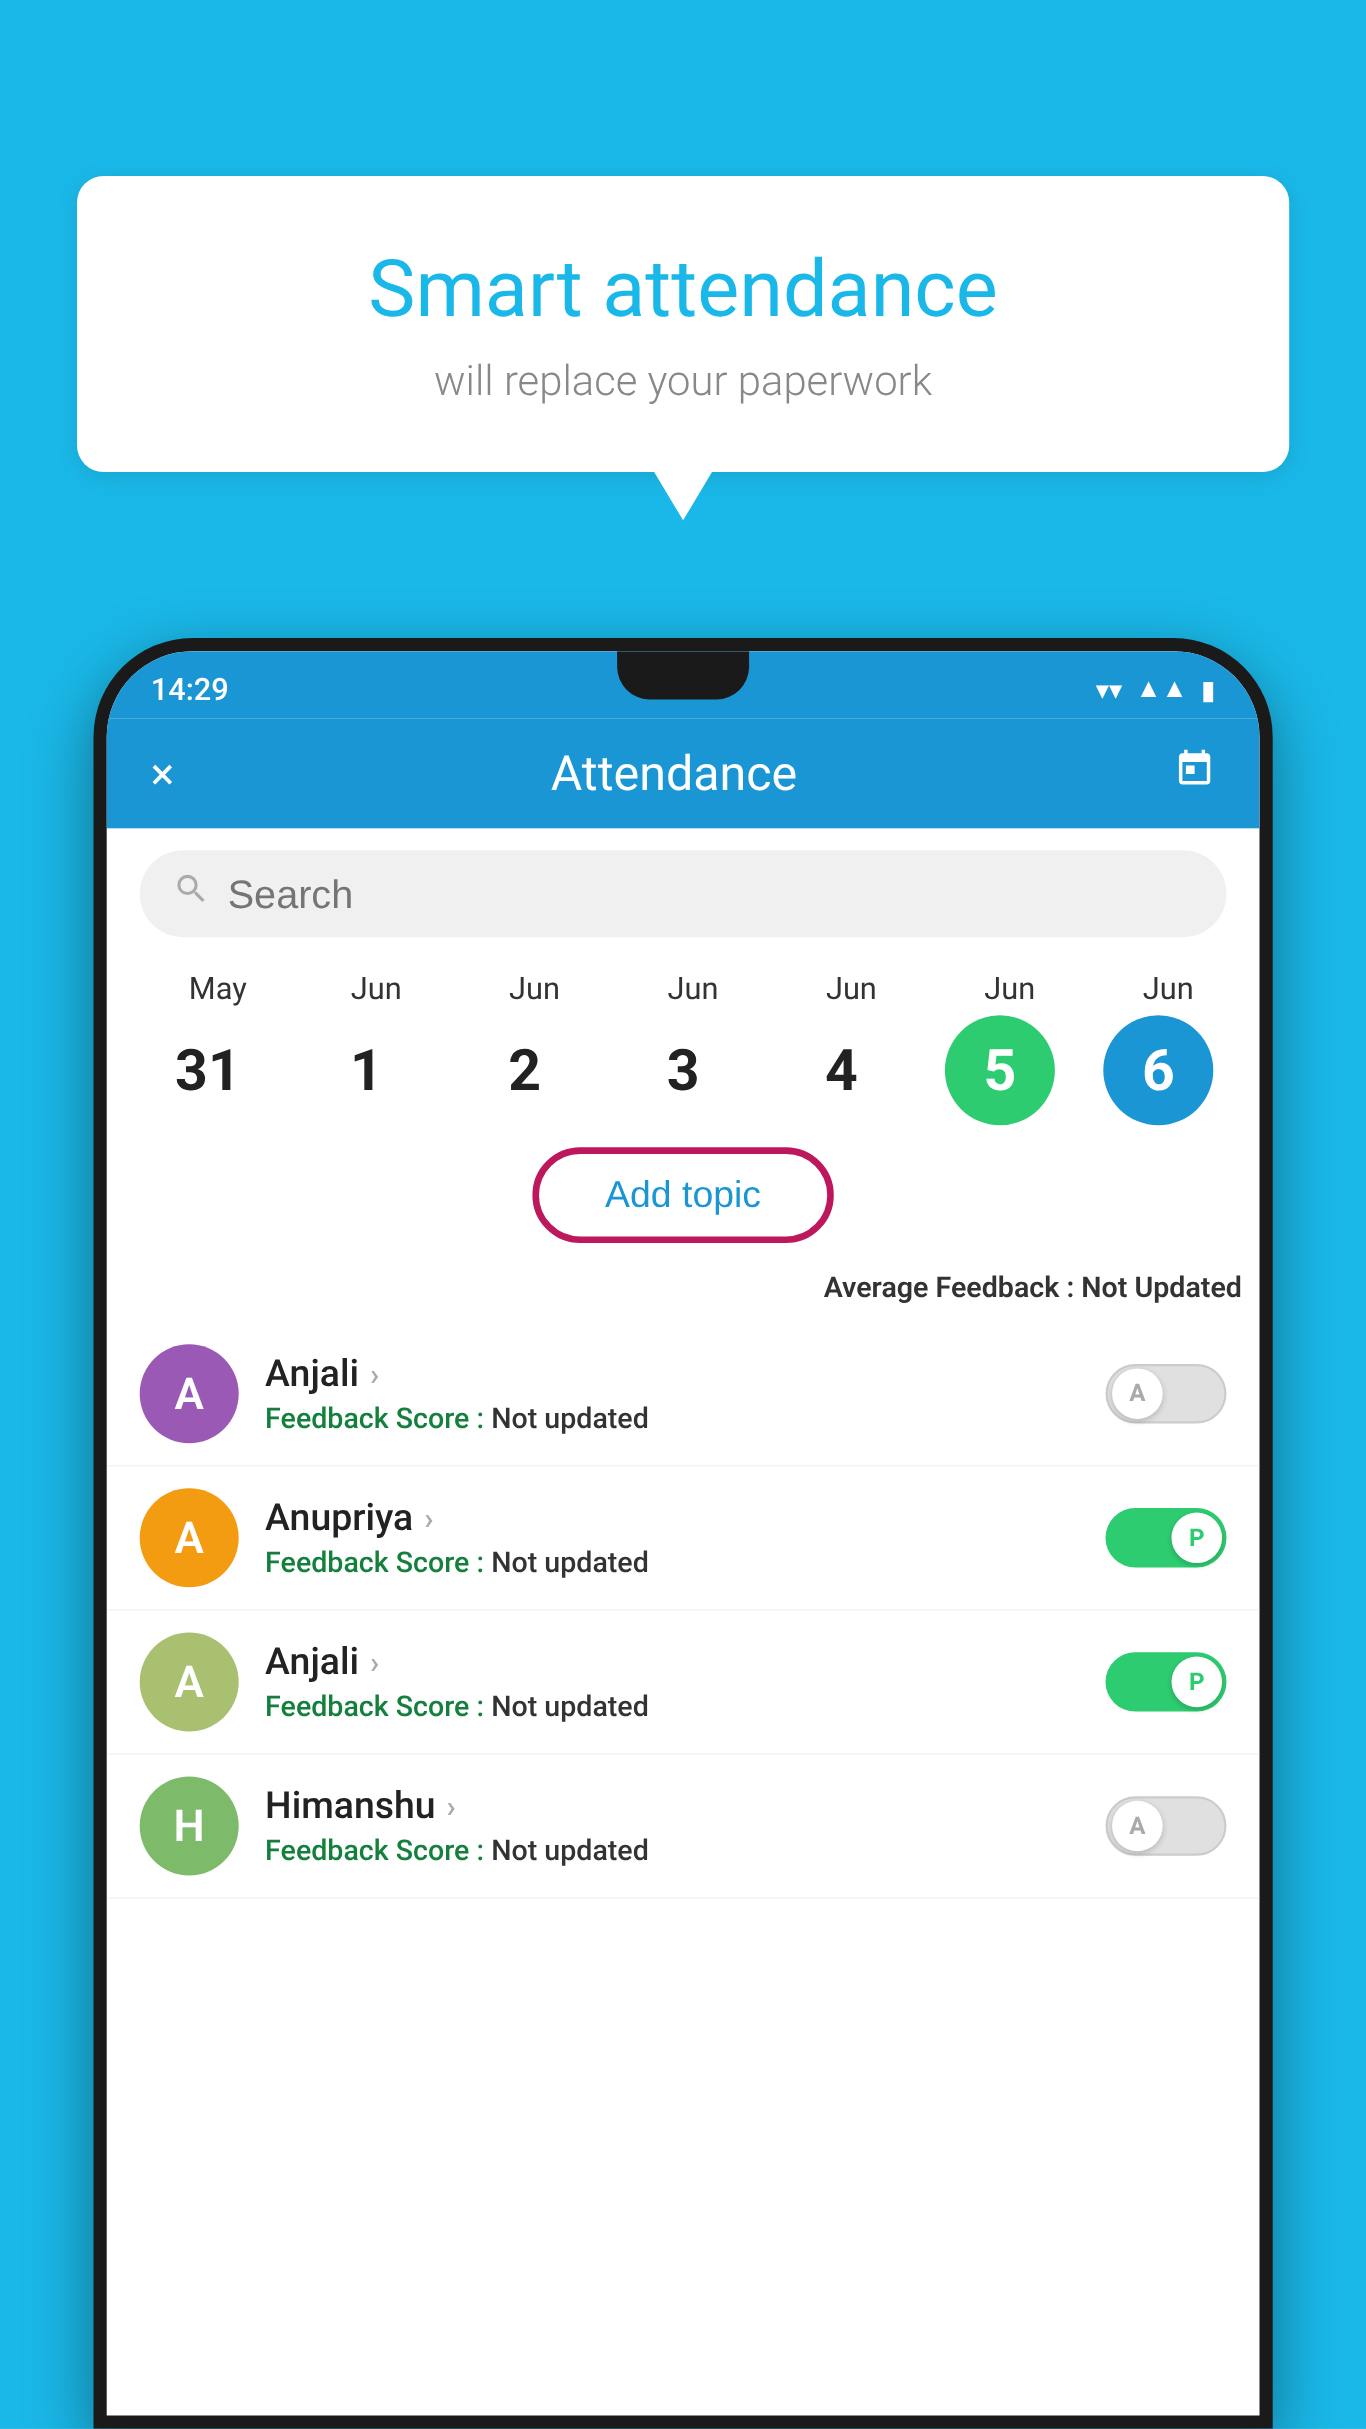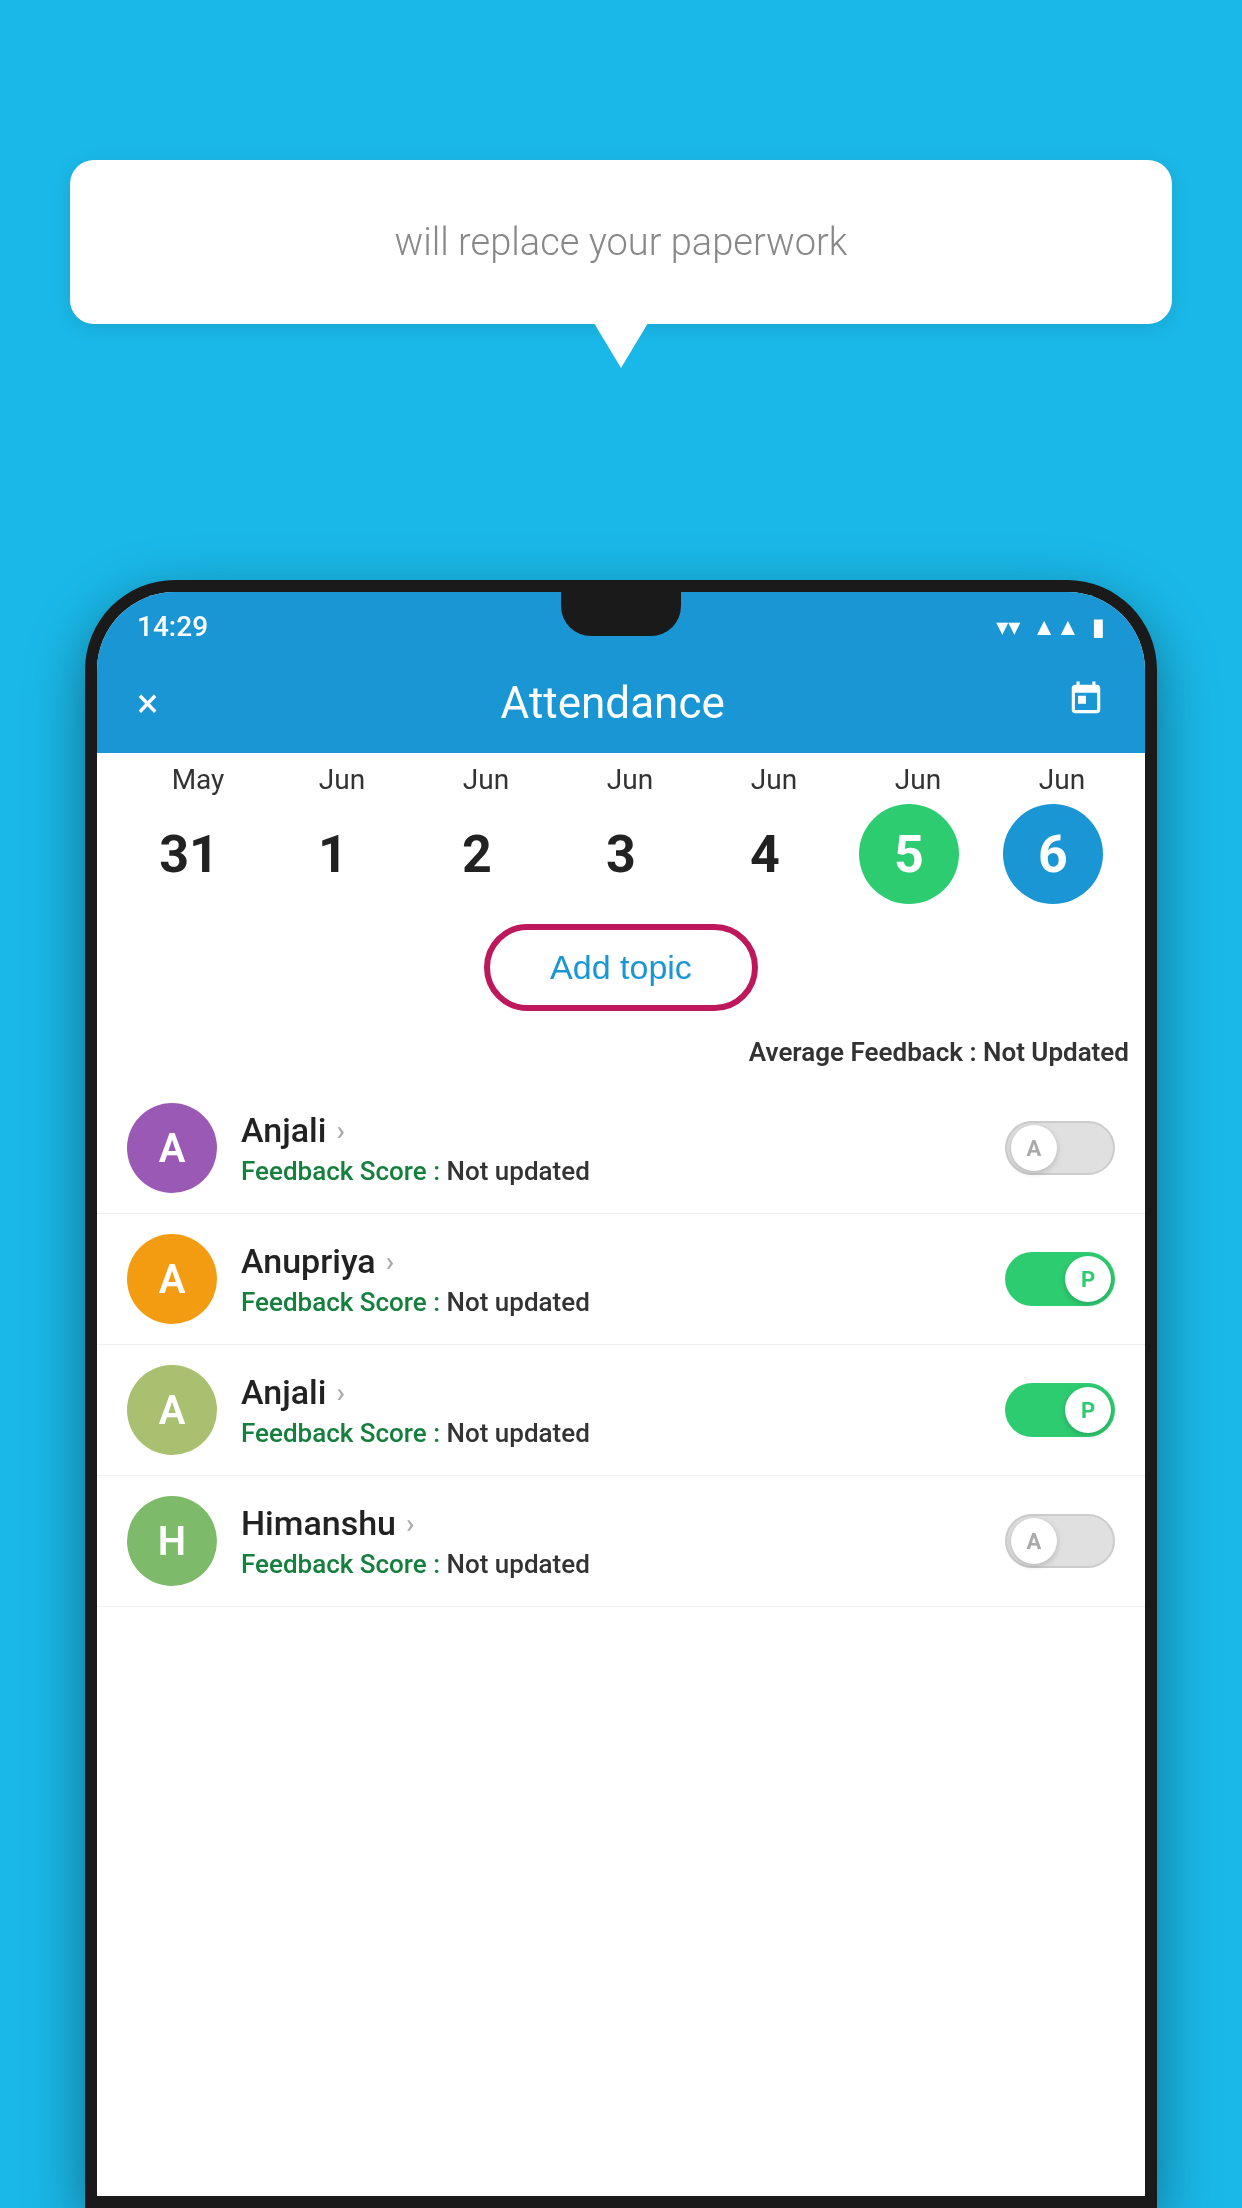--- a/index.html
+++ b/index.html
@@ -355,20 +355,21 @@
       color: #2ecc71;
     }
   </style>
 </head>
 <body>
 
 <div style="width:100%;height:100%;position:absolute;background:#1ab8e8;"></div>
 
 <div class="speech-bubble-container">
   <div class="speech-bubble">
+    <div class="bubble-title">Smart attendance</div>
     <div class="bubble-subtitle">will replace your paperwork</div>
   </div>
 </div>
 
 <div class="phone-frame">
   <div class="phone-screen">
 
     <div class="status-bar">
       <div class="notch"></div>
       <span class="status-time">14:29</span>
@@ -382,20 +383,28 @@
     <div class="app-header">
       <span class="header-close">×</span>
       <span class="header-title">Attendance</span>
       <span class="header-calendar">
         <svg width="38" height="38" viewBox="0 0 24 24" fill="white">
           <path d="M19 3h-1V1h-2v2H8V1H6v2H5C3.9 3 3 3.9 3 5v14c0 1.1.9 2 2 2h14c1.1 0 2-.9 2-2V5c0-1.1-.9-2-2-2zm0 16H5V8h14v11zM7 10h5v5H7z"></path>
         </svg>
       </span>
     </div>
 
+    <div class="search-container">
+      <span class="search-icon">
+        <svg width="34" height="34" viewBox="0 0 24 24" fill="#aaa">
+          <path d="M15.5 14h-.79l-.28-.27A6.5 6.5 0 0 0 16 9.5 6.5 6.5 0 1 0 9.5 16c1.61 0 3.09-.59 4.23-1.57l.27.28v.79l5 4.99L20.49 19l-4.99-5zm-6 0C7.01 14 5 11.99 5 9.5S7.01 5 9.5 5 14 7.01 14 9.5 11.99 14 9.5 14z"></path>
+        </svg>
+      </span>
+      <input class="search-input" type="text" readonly="" placeholder="Search" style="">
+    </div>
 
     <div class="calendar-row">
 
       <div class="date-col">
         <span class="month-label">May</span>
         <span class="day-number">31</span>
       </div>
 
       <div class="date-col">
         <span class="month-label">Jun</span>

